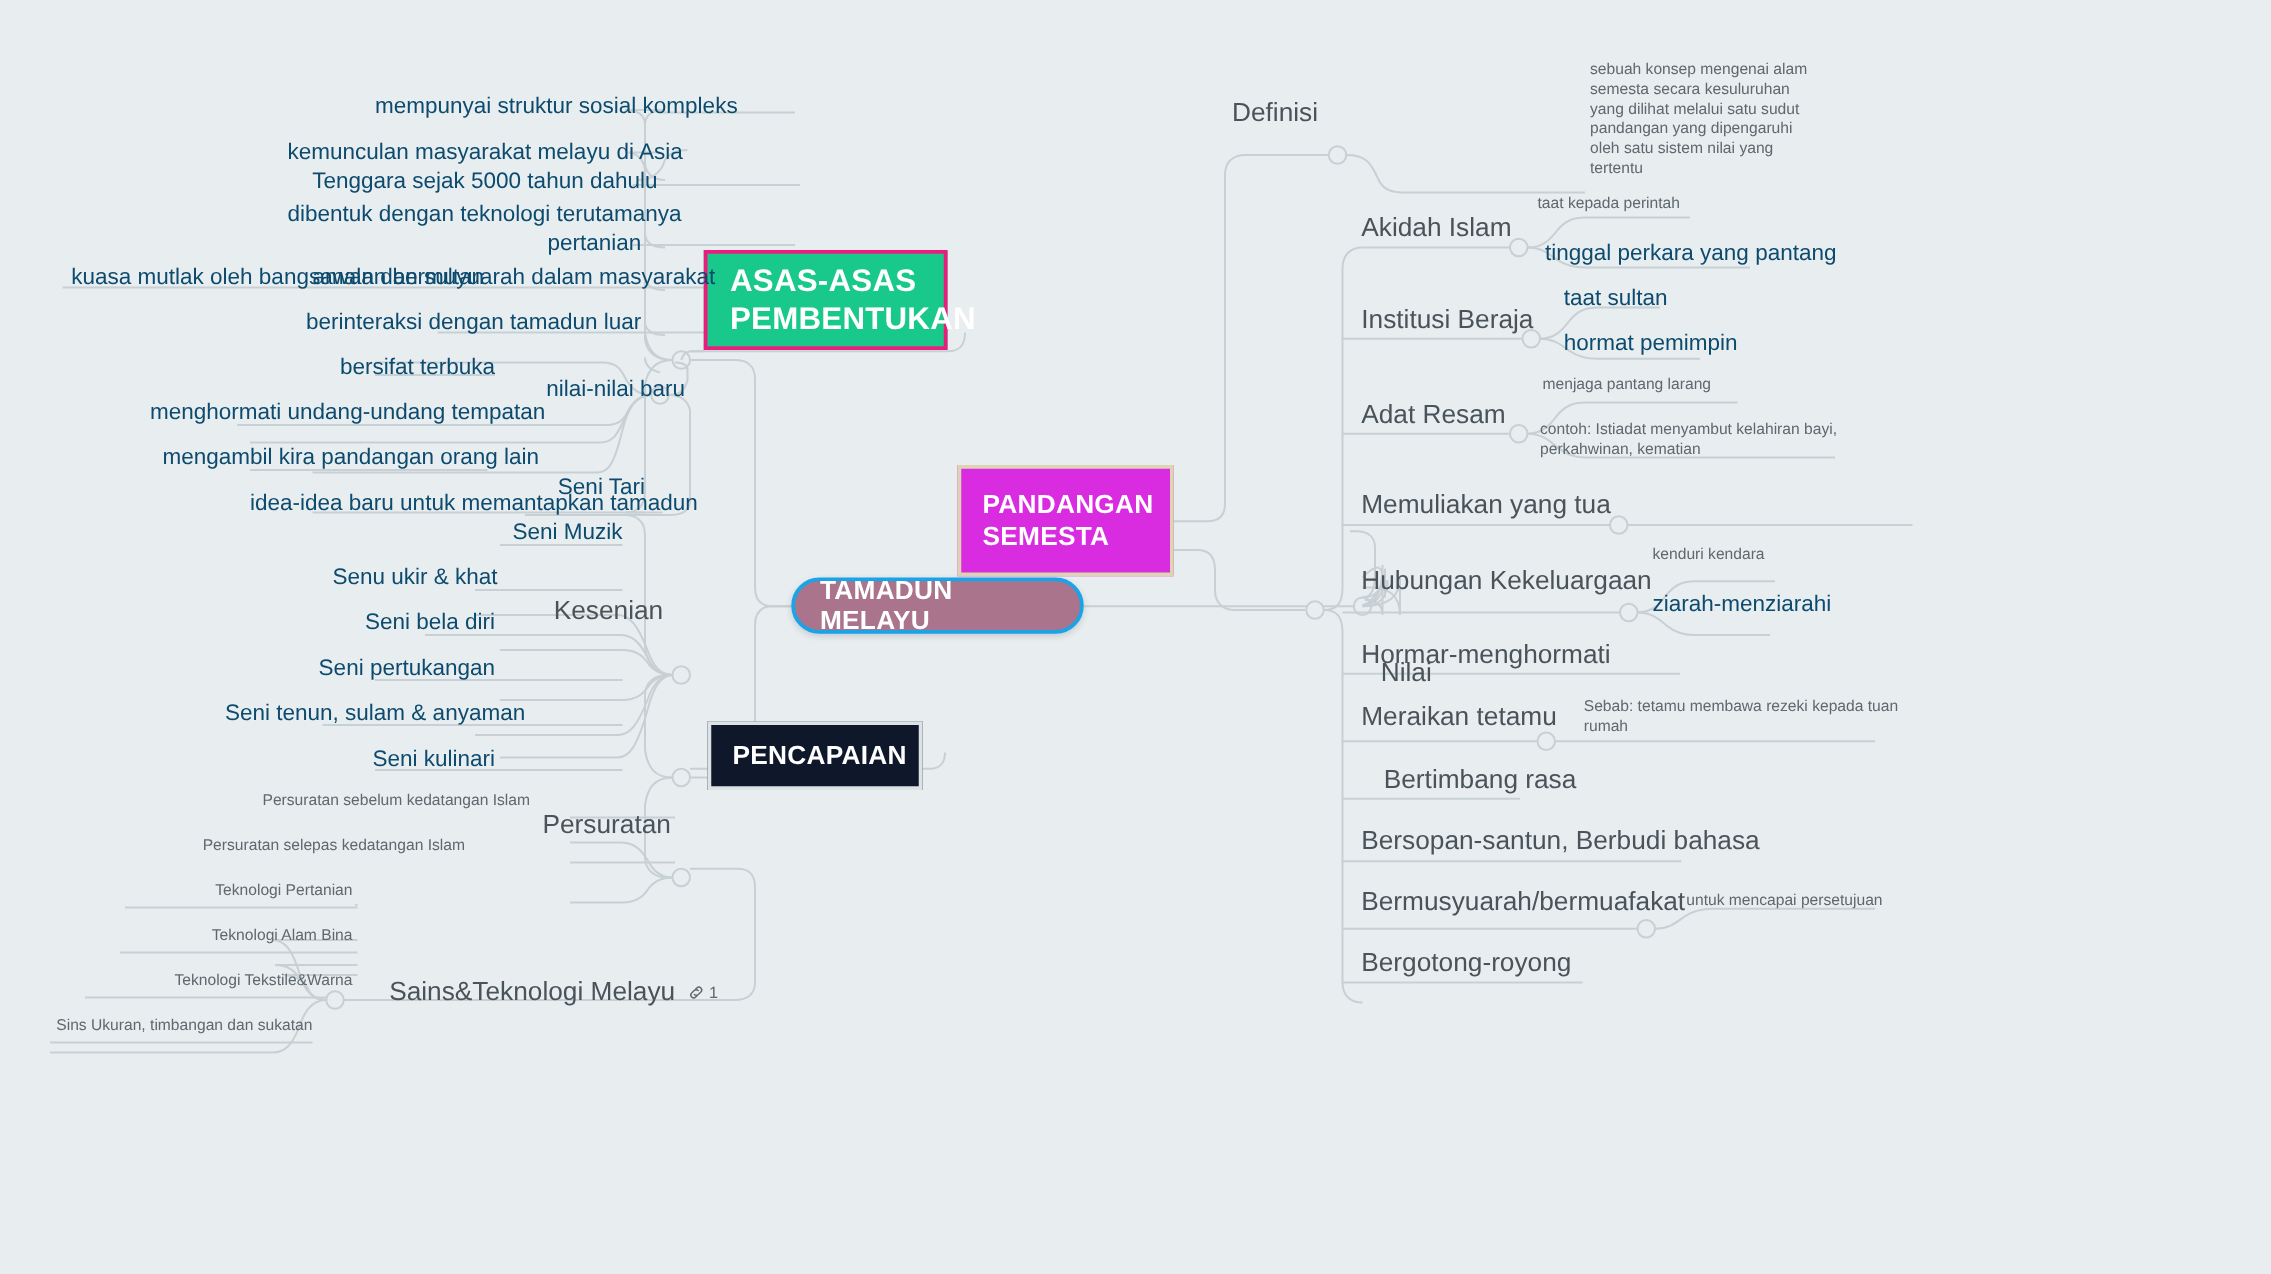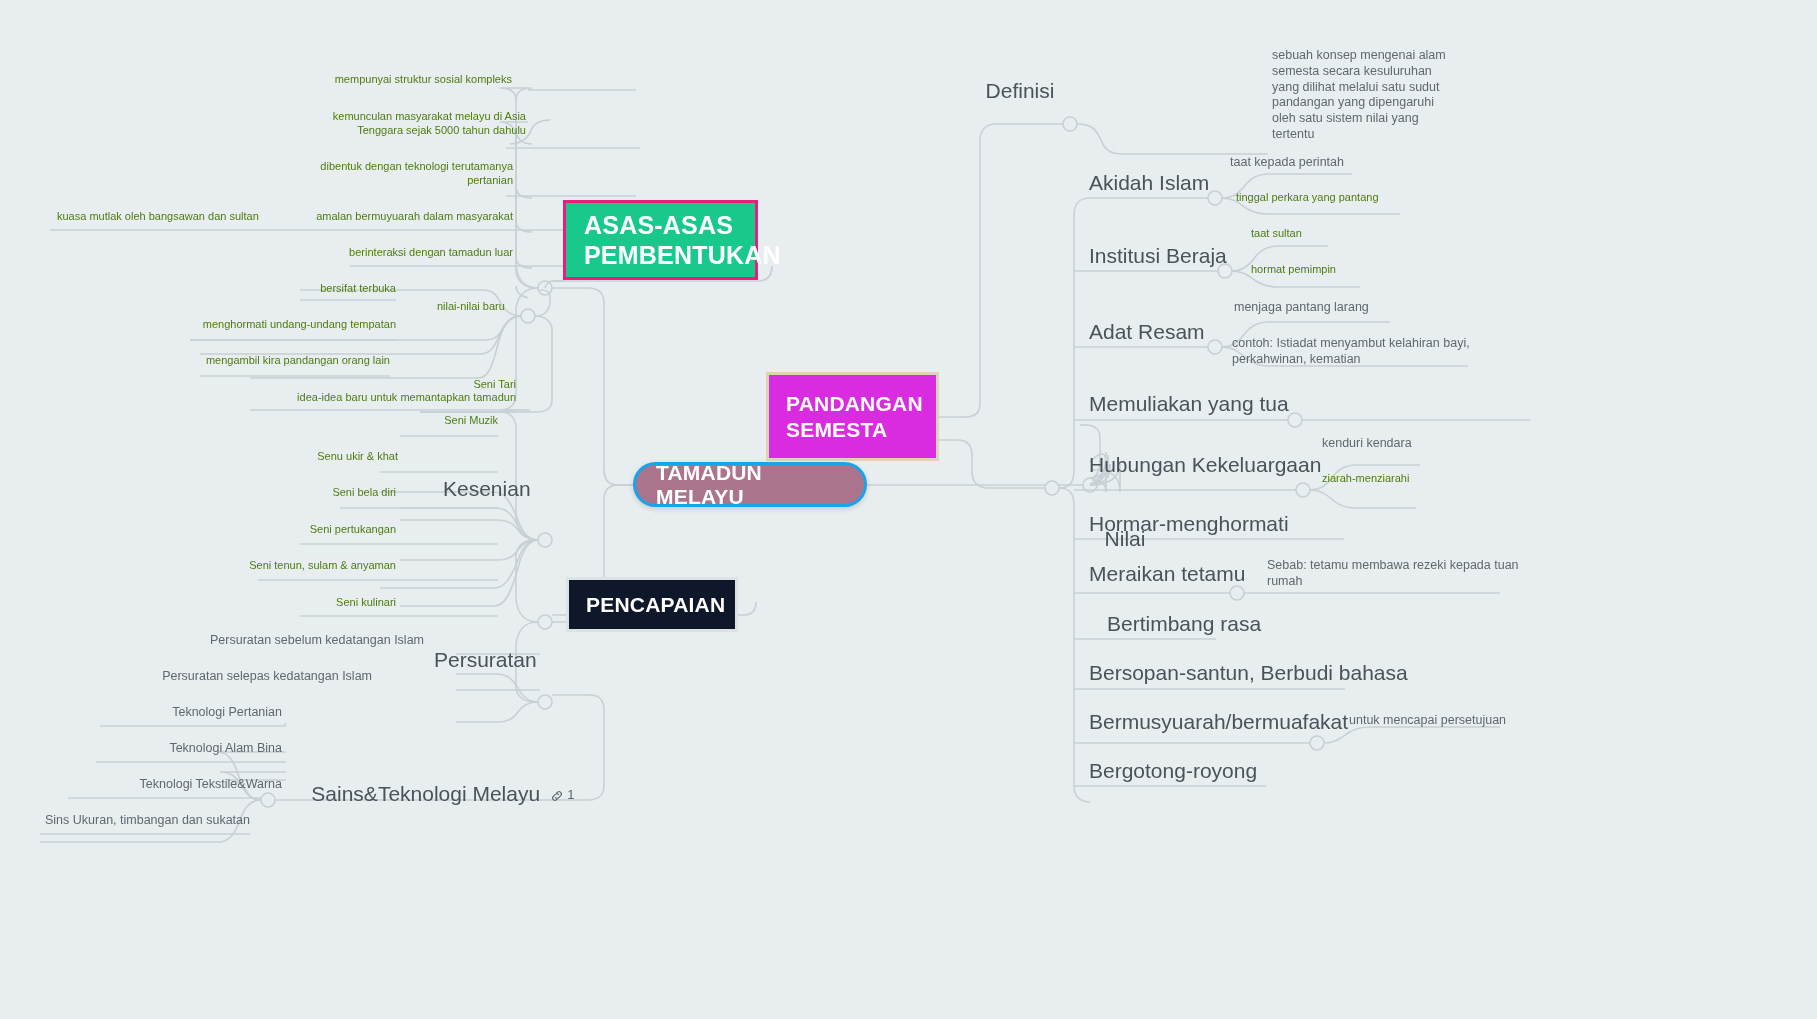--- a/index.html
+++ b/index.html
@@ -14,21 +14,21 @@
   svg#wires{position:absolute;left:0;top:0;width:1817px;height:1019px;}
   svg#wires path,svg#wires line{fill:none;stroke:#c7d0d4;stroke-width:1.6;}
   svg#wires circle{fill:#e8edef;stroke:#c7d0d4;stroke-width:1.6;}
 
   .lbl{position:absolute;white-space:pre;line-height:1.26;color:#4f595e;}
   .lbl.r{text-align:right;}
   .lbl.c{text-align:center;}
 
   
   .s-lvl1{font-size:21px;color:#49535a;}
-  .s-lvl2{font-size:11px;color:#4d7c0f;}
+  .s-lvl2{font-size:18px;color:#0c4a6e;}
   .s-lvl3{font-size:12.5px;color:#5e686f;}
   .s-note{font-size:12.5px;color:#5e686f;}
 
   
   .box{position:absolute;display:flex;align-items:center;
        font-weight:bold;color:#ffffff;letter-spacing:.2px;
        box-sizing:border-box;}
   #node-asas{left:563px;top:200px;width:195px;height:80px;
        background:#19c98c;border:3px solid #ec1c7d;padding:0 18px;
        font-size:25px;line-height:1.22;}

